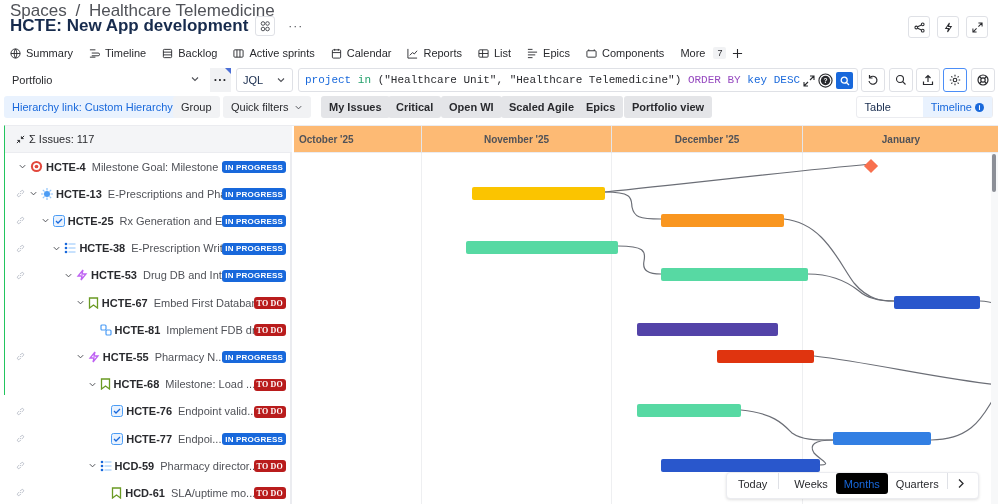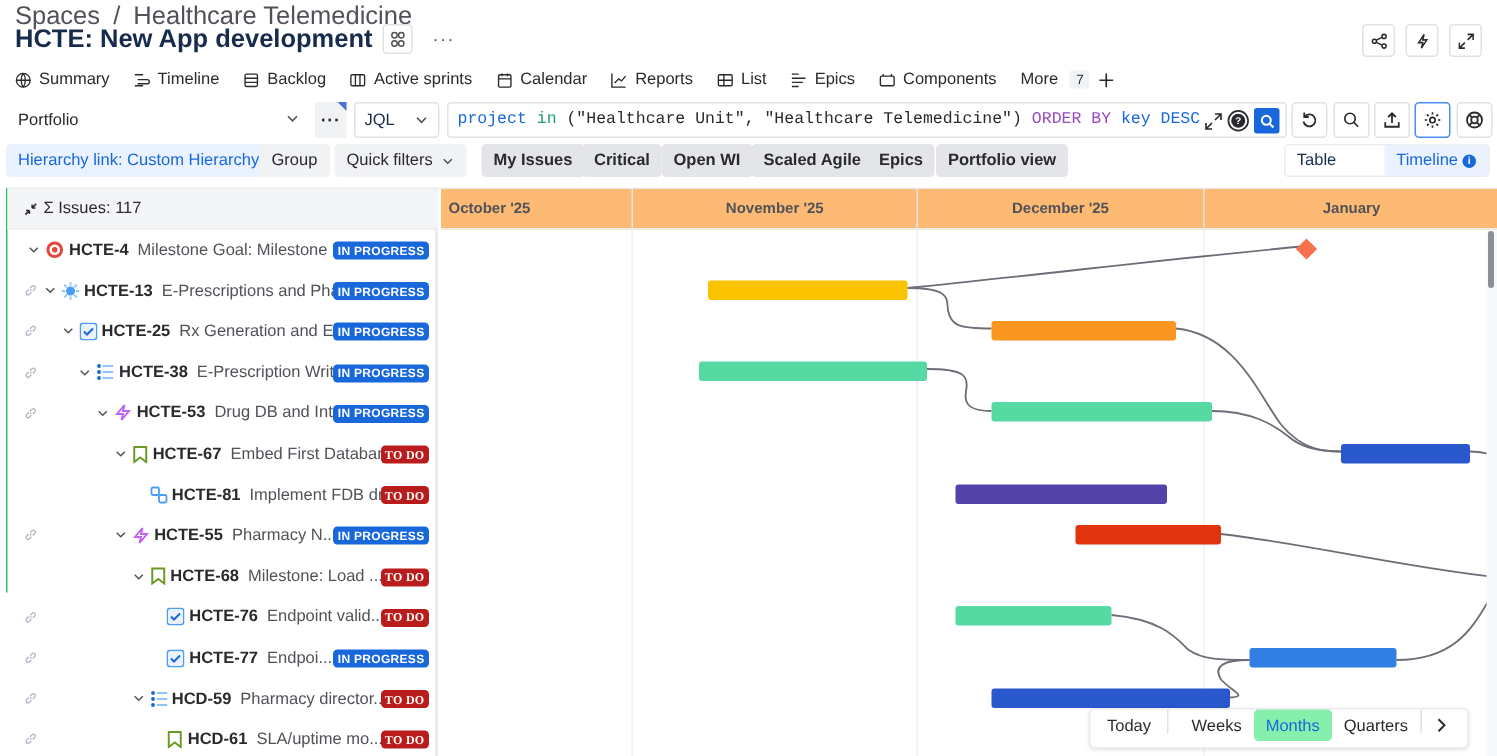--- a/index.html
+++ b/index.html
@@ -66,21 +66,21 @@
   .month { position: absolute; top: 0; height: 27px; display: flex; align-items: center; justify-content: center; font-size: 10px; font-weight: bold; color: #505258; border-left: 1px solid #e4e5e8; }
   .timeline { position: absolute; left: 289px; top: 27px; width: 705px; height: 352px; }
   .vline { position: absolute; top: 0; bottom: 0; width: 1px; background: #eeeff1; }
   .bar { position: absolute; height: 13px; border-radius: 2px; }
   .scroll-thumb { position: absolute; right: 3px; top: 1px; width: 4px; height: 38px; background: #8c8f97; border-radius: 2px; }
   .scroll-track { position: absolute; right: 0; top: 0; width: 8px; height: 100%; background: #f7f8f9; }
 
   .zoom-ctrl { position: absolute; left: 726px; top: 472px; width: 253px; height: 27px; background: #fff; border: 1px solid #ebecf0; border-radius: 4px; box-shadow: 0 1px 3px rgba(0,0,0,0.12); display: flex; align-items: flex-start; font-size: 11px; color: #292a2e; }
   .zoom-ctrl div { height: 21px; display: flex; align-items: center; padding: 0 8px; }
   .zoom-ctrl .sep { width: 1px; height: 16px; background: #dfe1e6; padding: 0; }
-  .zoom-ctrl .on { background: #86efac; color: #1868db; border-radius: 3px; }
+  .zoom-ctrl .on { background: #000000; color: #1868db; border-radius: 3px; }
 </style>
 </head>
 <body>
 
 <div class="breadcrumb">
   <span>Spaces</span>
   <span>/</span>
   <span>Healthcare Telemedicine</span>
 </div>
 

